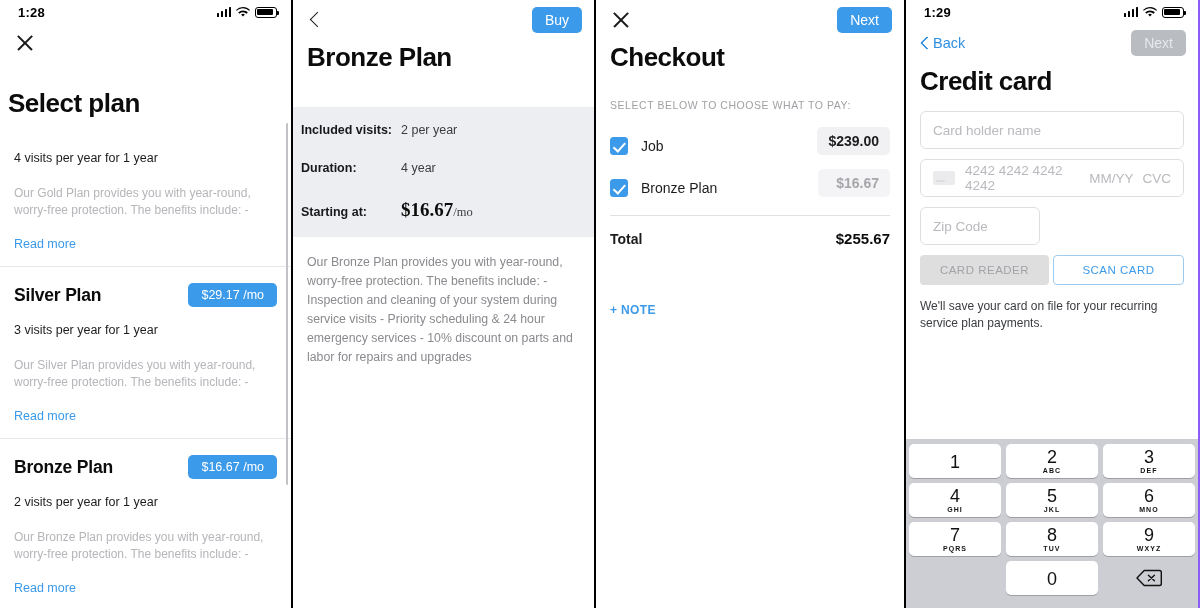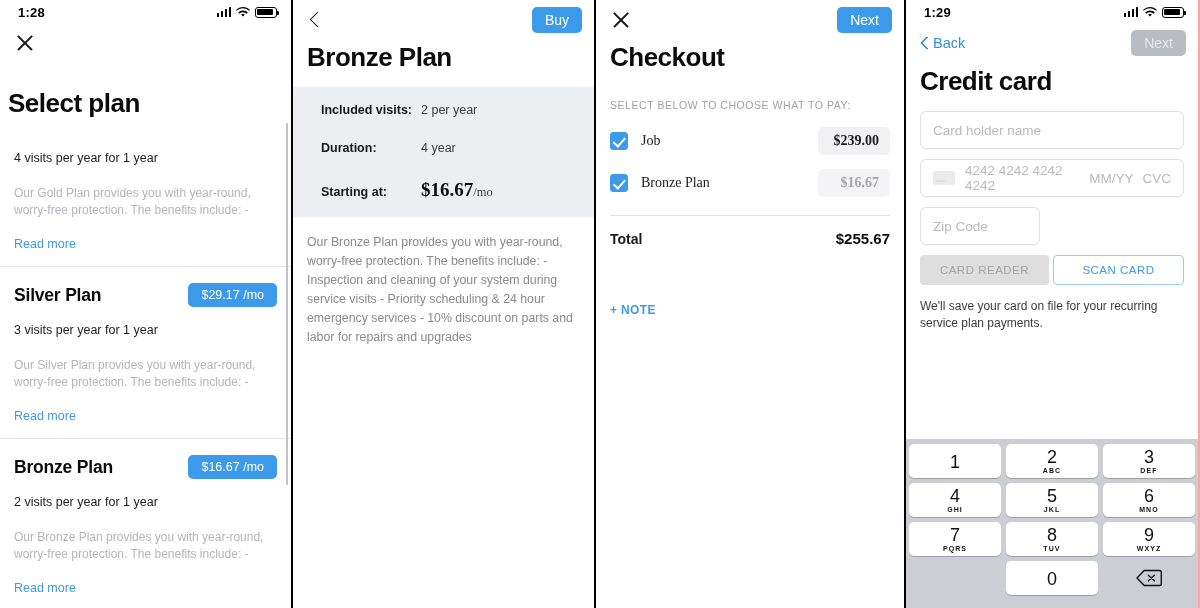--- a/index.html
+++ b/index.html
@@ -5,21 +5,21 @@
   * { box-sizing: border-box; margin: 0; padding: 0; }
   html, body {
     width: 1200px; height: 608px;
     background: #000;
     font-family: "Liberation Sans", sans-serif;
     overflow: hidden;
   }
   .stage {
     width: 1200px; height: 608px;
     display: flex;
-    background: #fca5a5;
+    background: #8b5cf6;
   }
   .panel {
     height: 608px;
     background: #fff;
     position: relative;
     overflow: hidden;
     flex: 0 0 auto;
   }
   .p1 { width: 291px; }
   .p2 { width: 303px; border-left: 2px solid #000; }
@@ -122,42 +122,41 @@
     margin-top: 20px; max-height: 35px; overflow: hidden;
   }
   .read-more { font-size: 12.5px; color: #3b9ae9; margin-top: 17px; cursor: pointer; display: inline-block; }
 
   .scrollbar {
     position: absolute; right: 3px; top: 123px;
     width: 2.5px; height: 362px; background: #c2c2c7; border-radius: 2px;
   }
 
   
-  .detail-block { background: #eceef1; padding: 16px 28px 12px; }
+  .detail-block { background: #eceef1; padding: 16px 8px 12px; margin-top: 20px; }
   .detail-row { display: flex; align-items: baseline; margin-bottom: 24px; }
   .detail-row:last-child { margin-bottom: 4px; }
   .detail-key { font-size: 12.5px; font-weight: 700; color: #17181a; width: 100px; flex: 0 0 100px; }
   .detail-val { font-size: 12.5px; color: #3a3c40; }
   .detail-row.big .detail-val { font-size: 19px; font-weight: 700; color: #0c0c0c; font-family: Liberation Serif, serif; }
   .detail-row.big .detail-val .suffix { font-size: 12.5px; font-weight: 400; color: #3a3c40; }
   .detail-body {
     font-size: 12.3px; color: #8a8a8f; line-height: 1.55;
     padding: 16px 14px 0;
   }
 
   
   .checkout-wrap { padding: 14px 14px 0; }
   .section-label {
     font-size: 10.5px; color: #a1a1a6; letter-spacing: .55px;
     text-transform: uppercase; margin-bottom: 16px;
   }
   .pay-row {
-    display: flex; align-items: center; justify-content: space-between;
+    display: flex; align-items: flex-end; justify-content: space-between;
     margin-bottom: 14px;
-    font-family: Liberation Serif, serif;
   }
   .pay-left { display: flex; align-items: center; gap: 13px; }
   .checkbox {
     width: 18px; height: 18px; background: #3b9ae9; border-radius: 3.5px;
     position: relative; cursor: pointer; flex: 0 0 18px;
   }
   .checkbox::after {
     content: ""; position: absolute; left: 5.5px; top: 2.8px;
     width: 5px; height: 9.5px;
     border-right: 2.1px solid #fff; border-bottom: 2.1px solid #fff;

